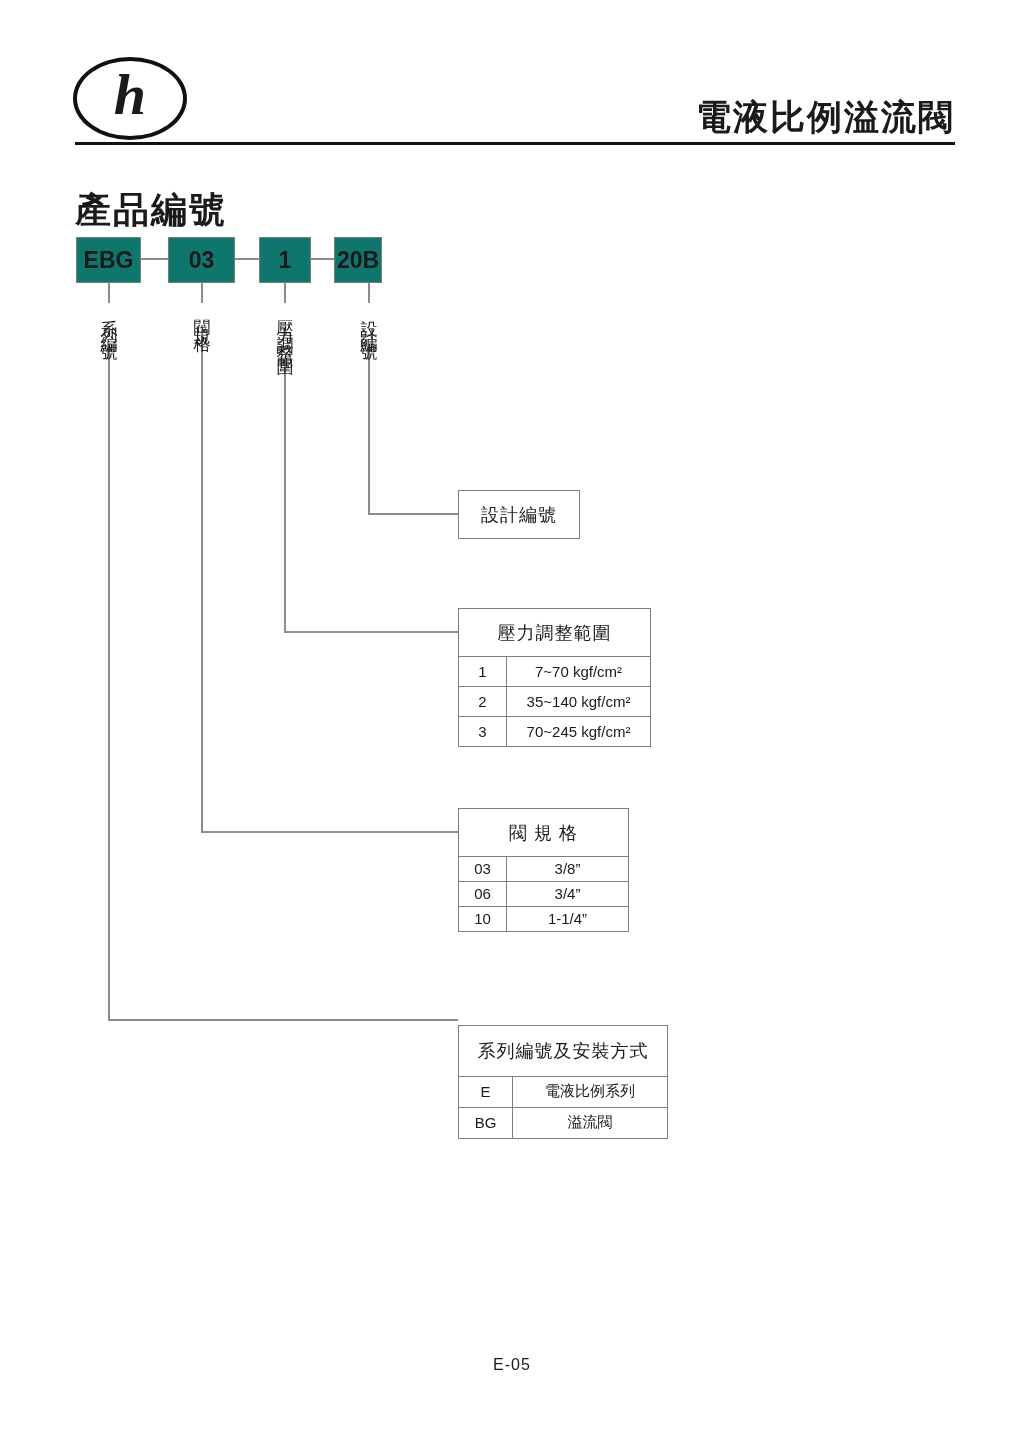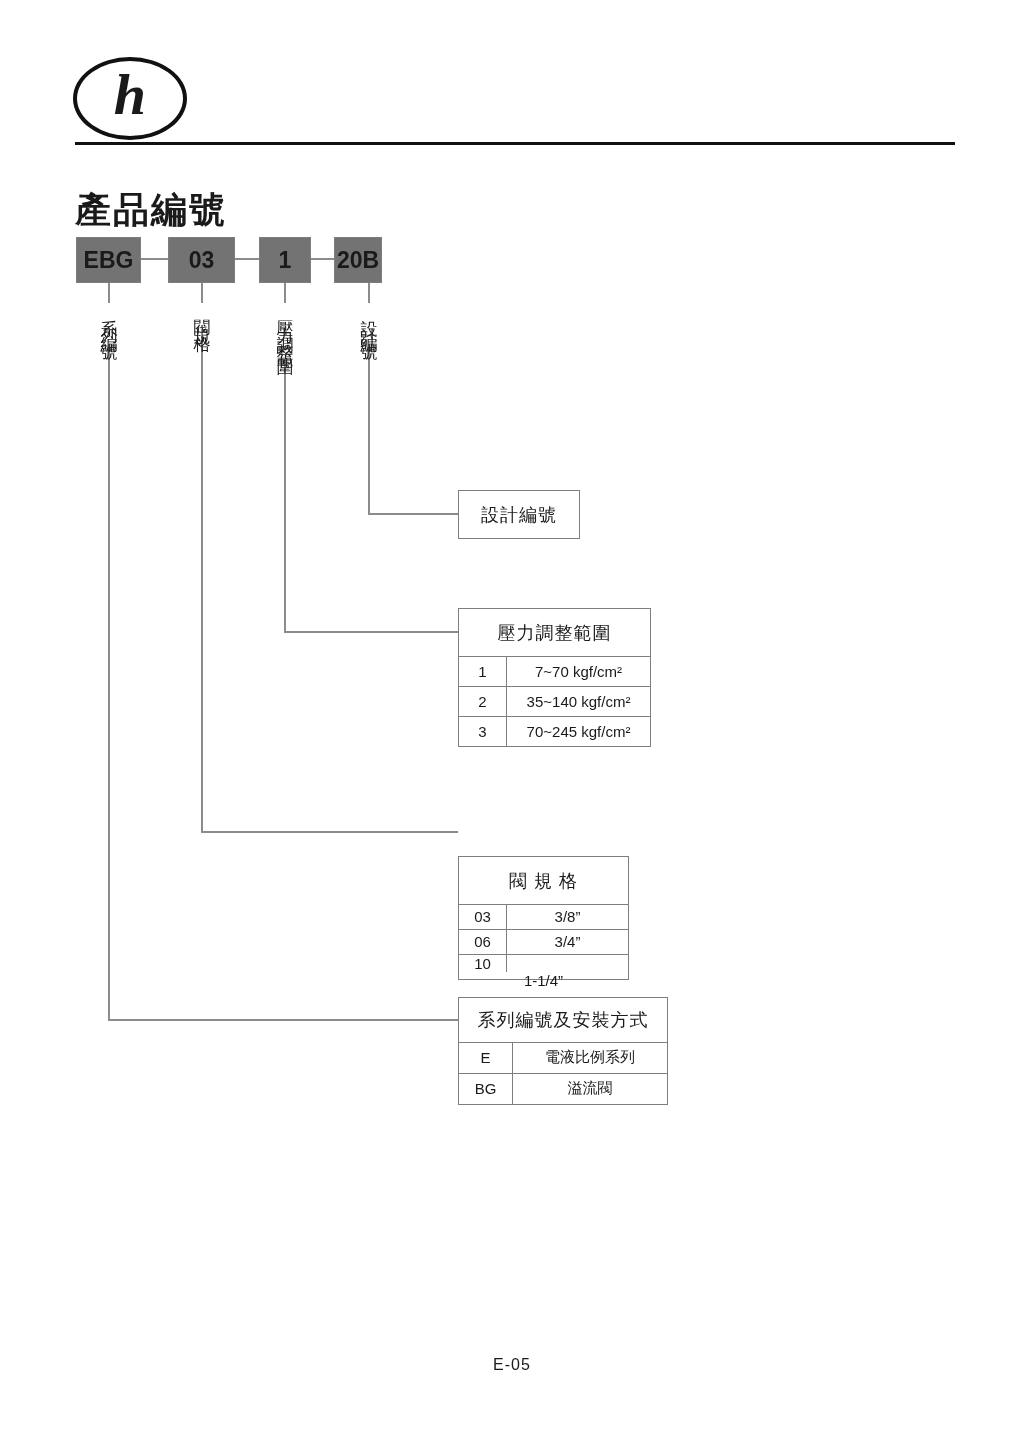--- a/index.html
+++ b/index.html
@@ -35,21 +35,21 @@
   
   .section-title{
     position:absolute;left:75px;top:186px;font-size:36px;font-weight:bold;
     letter-spacing:2px;
   }
 
   
   .code-box{
     position:absolute;top:237px;height:46px;border:1.5px solid #7e7e7e;
     display:flex;align-items:center;justify-content:center;box-sizing:border-box;
-    font-size:23px;font-weight:bold;background:#737373;
+    font-size:23px;font-weight:bold;background:#0f766e;
   }
   .hconn{position:absolute;top:258px;height:1.5px;background:#8c8c8c;}
 
   
   .vline{position:absolute;width:1.5px;background:#8c8c8c;}
   .hline{position:absolute;height:1.5px;background:#8c8c8c;}
 
   
   .vlabel{
     position:absolute;top:303px;
@@ -78,20 +78,21 @@
   }
 </style>
 </head>
 <body>
 
 <div class="page">
 
   <div class="logo">
     <span class="logo-letter">h</span>
   </div>
+  <div class="page-title">電液比例溢流閥</div>
   <div class="header-rule"></div>
 
   <div class="section-title">產品編號</div>
 
   <div class="code-box" style="left:76px;width:65px;">
     <span>EBG</span>
   </div>
   <div class="hconn" style="left:141px;width:27px;"></div>
   <div class="code-box" style="left:168px;width:67px;">
     <span>03</span>
@@ -135,40 +136,40 @@
         <div class="tcell code" style="width:48px;">2</div>
         <div class="tcell val">35~140 kgf/cm²</div>
       </div>
       <div class="trow" style="height:29px;">
         <div class="tcell code" style="width:48px;">3</div>
         <div class="tcell val">70~245 kgf/cm²</div>
       </div>
     </div>
   </div>
 
-  <div class="callout" style="left:458px;top:856px;width:171px;">
+  <div class="callout" style="left:458px;top:808px;width:171px;">
     <div class="callout-title" style="height:49px;">閥 規 格</div>
     <div class="callout-table">
       <div class="trow" style="height:24px;">
         <div class="tcell code" style="width:48px;">03</div>
         <div class="tcell val">3/8”</div>
       </div>
       <div class="trow" style="height:24px;">
         <div class="tcell code" style="width:48px;">06</div>
         <div class="tcell val">3/4”</div>
       </div>
-      <div class="trow" style="height:24px;flex-direction:column;">
+      <div class="trow" style="height:24px;">
         <div class="tcell code" style="width:48px;">10</div>
         <div class="tcell val">1-1/4”</div>
       </div>
     </div>
   </div>
 
   <div class="callout" style="left:458px;top:997px;width:210px;">
-    <div class="callout-title" style="height:46px;">系列編號及安裝方式</div>
+    <div class="callout-title" style="height:52px;margin-top:28px;">系列編號及安裝方式</div>
     <div class="callout-table">
       <div class="trow" style="height:30px;">
         <div class="tcell code" style="width:54px;">E</div>
         <div class="tcell val">電液比例系列</div>
       </div>
       <div class="trow" style="height:30px;">
         <div class="tcell code" style="width:54px;">BG</div>
         <div class="tcell val">溢流閥</div>
       </div>
     </div>

